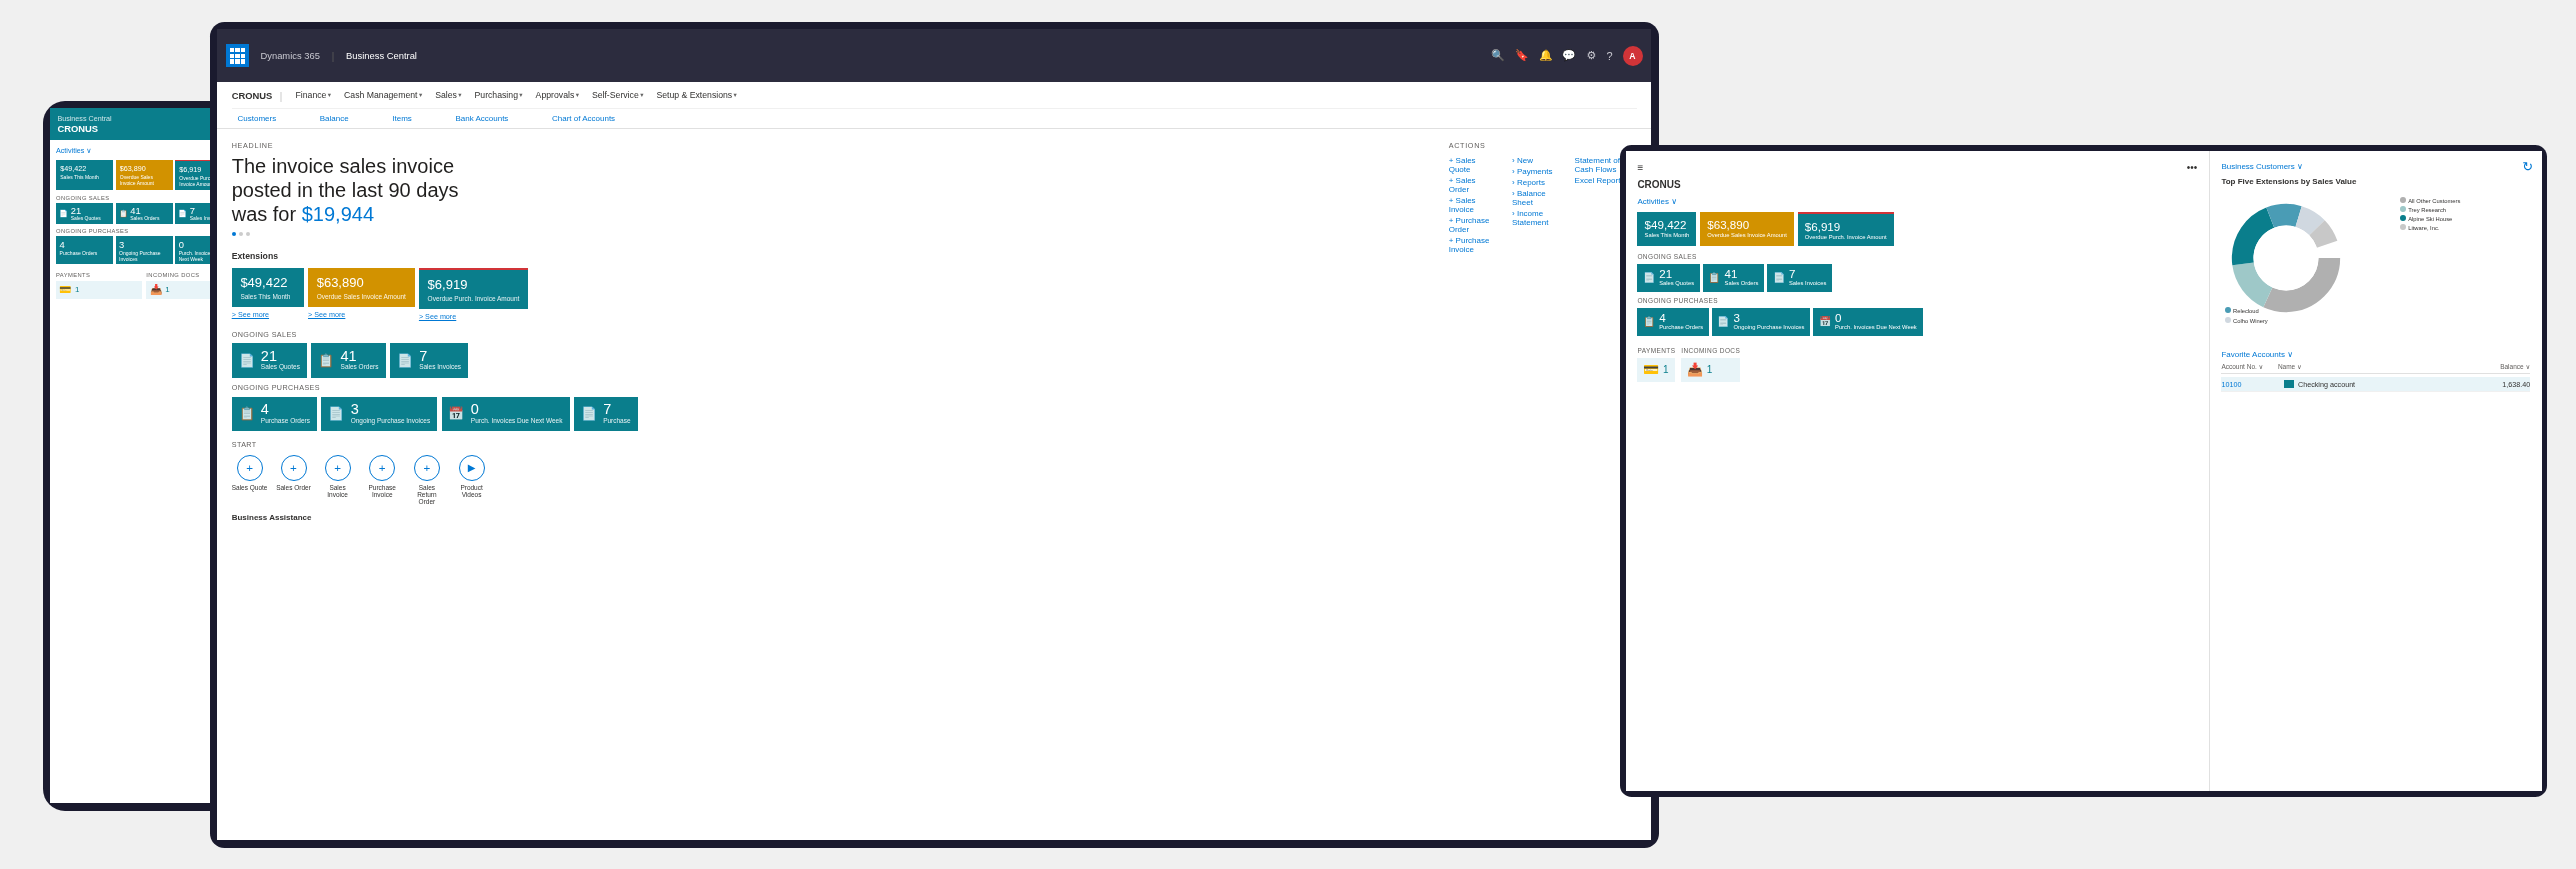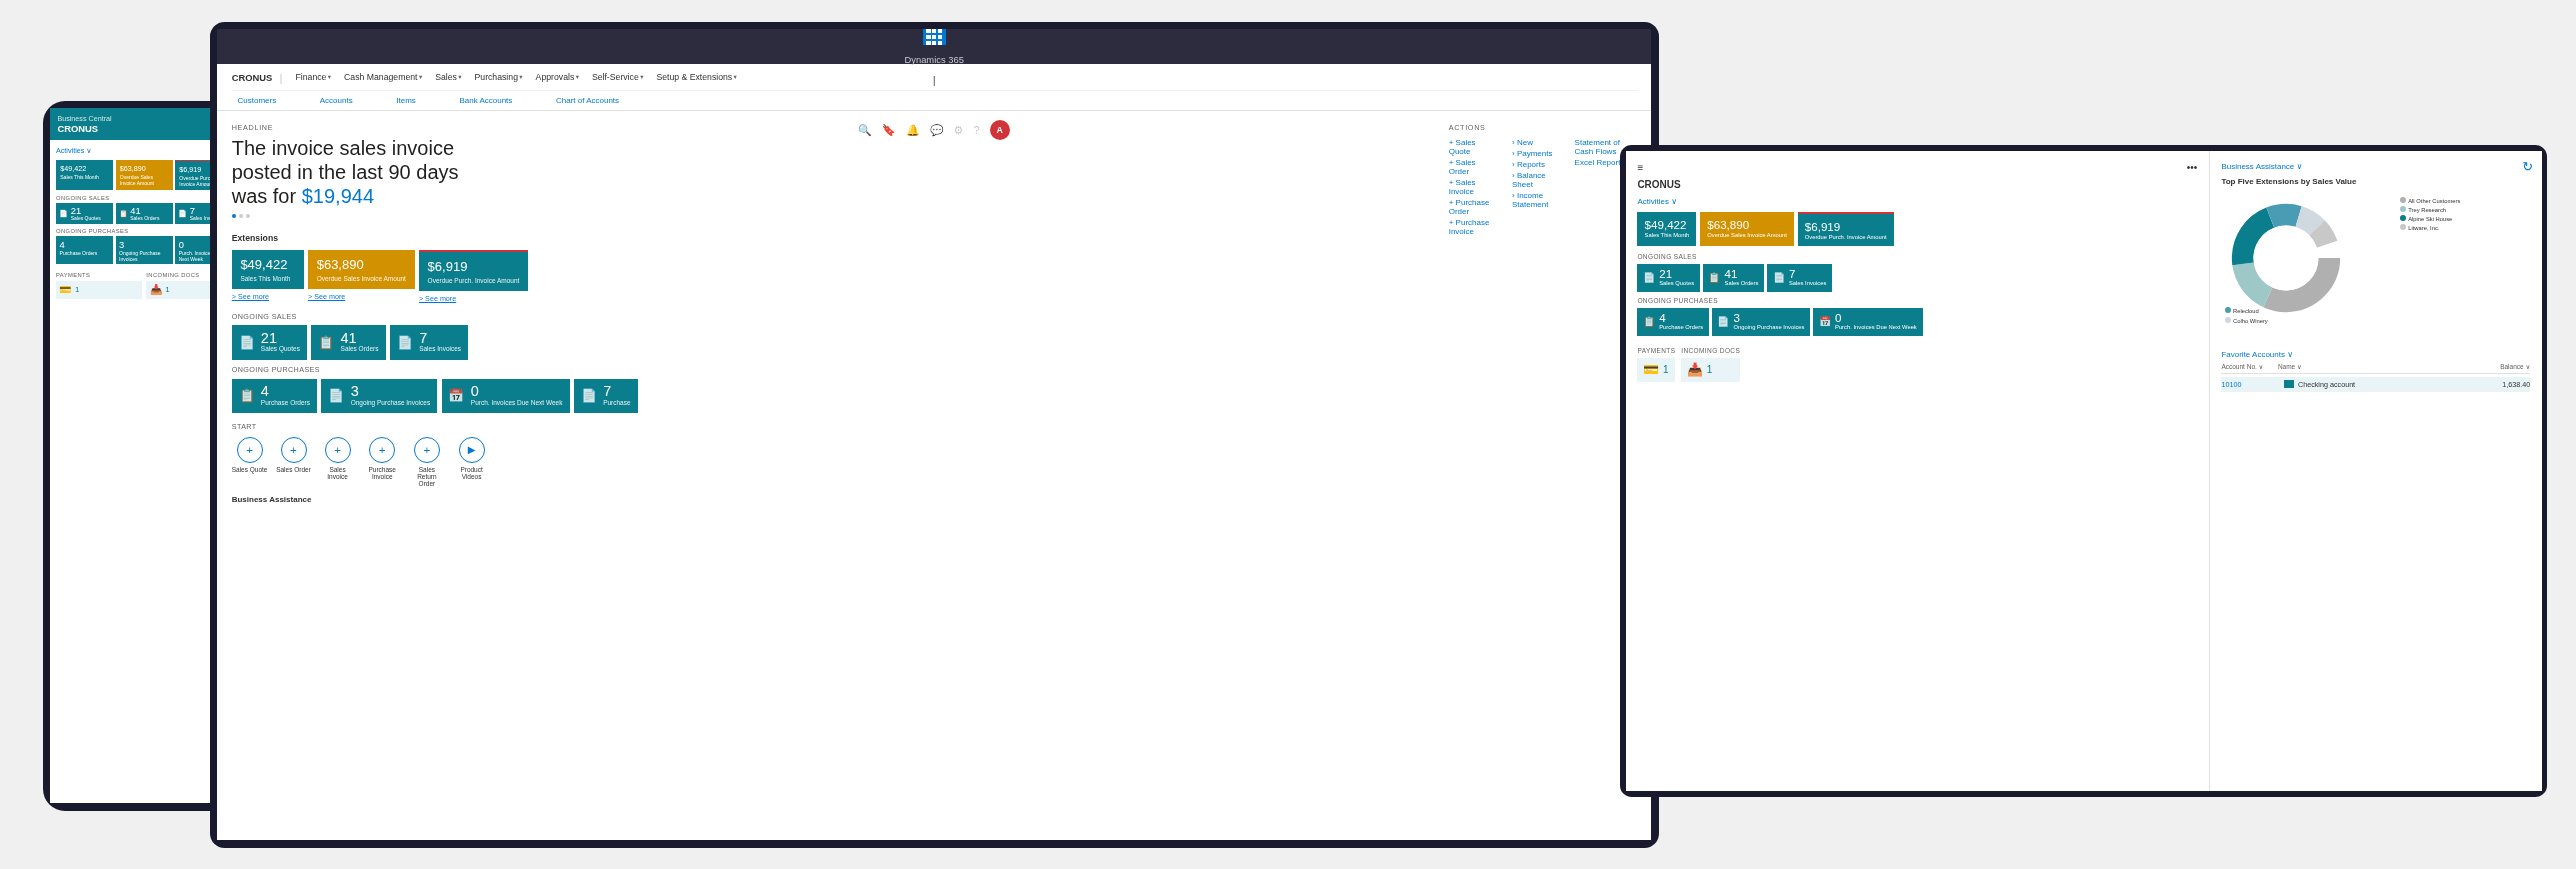--- a/index.html
+++ b/index.html
@@ -27,26 +27,25 @@
       position: absolute;
       top: 7.2px; left: 7.2px;
       width: 1434px; height: 811px;
       background: #fff;
       overflow: hidden;
     }
 
     
     .nav-bar {
       background: #2c2c3e;
-      height: 35px;
+      height: 53px;
       display: flex;
       align-items: center;
       padding: 0 8.7px;
       gap: 5.8px;
-      flex-direction: column;
     }
     .nav-waffle {
       width: 23px; height: 23px;
       background: #0078d4;
       display: flex; align-items: center; justify-content: center;
       cursor: pointer;
     }
     .waffle-grid {
       display: grid;
       grid-template-columns: repeat(3,4.3px);
@@ -702,21 +701,21 @@
         <div class="menu-item">Cash Management <span class="menu-caret">▾</span></div>
         <div class="menu-item">Sales <span class="menu-caret">▾</span></div>
         <div class="menu-item">Purchasing <span class="menu-caret">▾</span></div>
         <div class="menu-item">Approvals <span class="menu-caret">▾</span></div>
         <div class="menu-item">Self-Service <span class="menu-caret">▾</span></div>
         <div class="menu-item">Setup &amp; Extensions <span class="menu-caret">▾</span></div>
       </div>
       <div class="menu-breadcrumb">
         <span class="breadcrumb-item">Customers</span>
         <span class="breadcrumb-sep"> </span>
-        <span class="breadcrumb-item">Accounts</span>
+        <span class="breadcrumb-item">Balance</span>
         <span class="breadcrumb-sep"> </span>
         <span class="breadcrumb-item">Items</span>
         <span class="breadcrumb-sep"> </span>
         <span class="breadcrumb-item">Bank Accounts</span>
         <span class="breadcrumb-sep"> </span>
         <span class="breadcrumb-item">Chart of Accounts</span>
       </div>
     </div>
 
     <div class="main-content">
@@ -975,21 +974,21 @@
             <div class="t-pay-tile">
               <span style="font-size:13px; color:#0a7e8c;">📥</span>
               <div class="t-pay-num">1</div>
             </div>
           </div>
         </div>
       </div>
 
       <div class="tablet-right">
         <div class="ba-assistance-title">
-          <span>Business Assistance ∨</span>
+          <span>Business Customers ∨</span>
         </div>
         <div class="chart-title">Top Five Extensions by Sales Value</div>
 
         <div style="position:relative; width:217px; height:145px;">
           <svg width="130" height="130" viewBox="0 0 180 180">
 
             <circle cx="90" cy="90" r="60" fill="none" stroke="#b0b0b0" stroke-width="30" stroke-dasharray="120 257" stroke-dashoffset="0"></circle>
             <circle cx="90" cy="90" r="60" fill="none" stroke="#9ec8c8" stroke-width="30" stroke-dasharray="60 317" stroke-dashoffset="-120"></circle>
             <circle cx="90" cy="90" r="60" fill="none" stroke="#0a7e8c" stroke-width="30" stroke-dasharray="80 297" stroke-dashoffset="-180"></circle>
             <circle cx="90" cy="90" r="60" fill="none" stroke="#4a9cb5" stroke-width="30" stroke-dasharray="40 337" stroke-dashoffset="-260"></circle>

